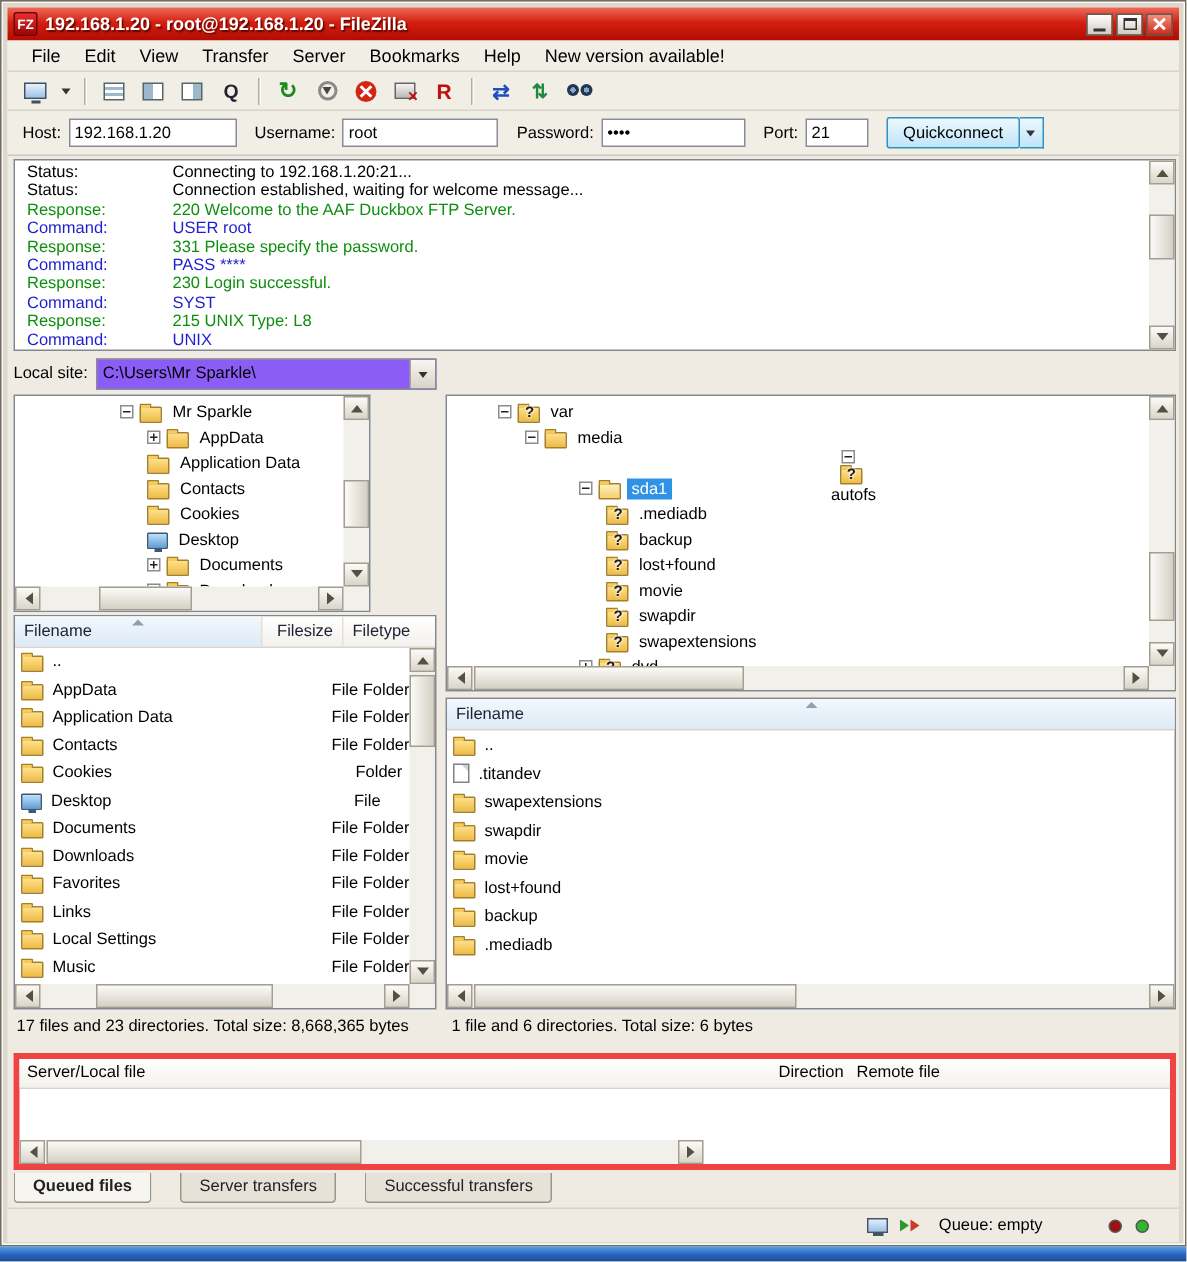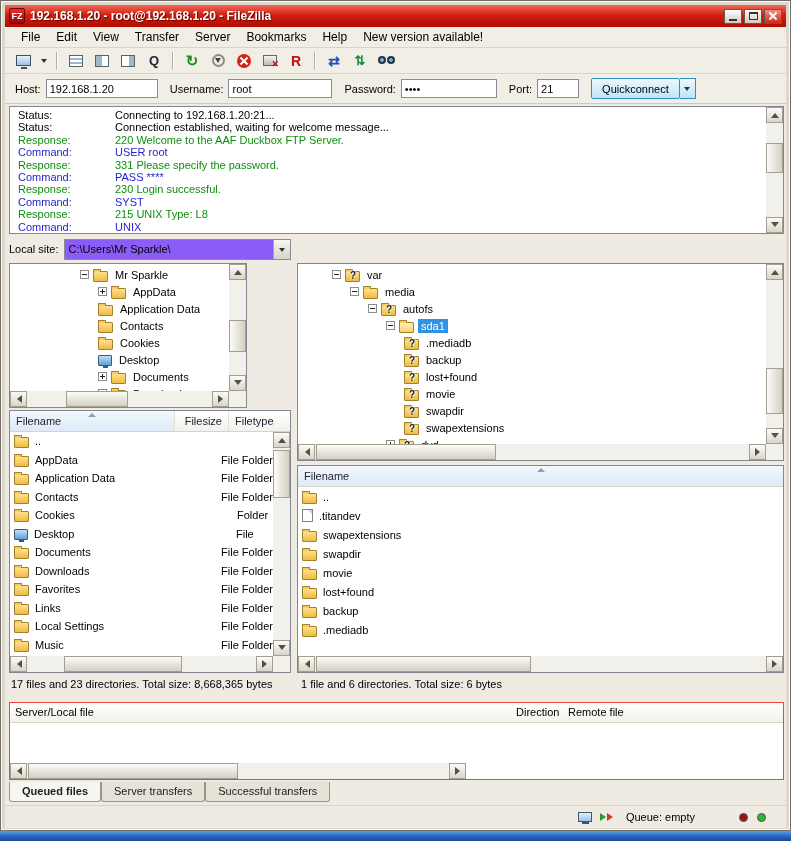--- a/index.html
+++ b/index.html
@@ -137,29 +137,29 @@
   #remote-file-rows .file-row{height:19px}
   .fr-icon{margin-right:6px}
   #local-file-rows .fr-name{width:138px;overflow:hidden}
   .fr-size{width:54px;text-align:right;padding-right:4px}
   .fr-type{padding-left:10px}
 
   .pane-status{position:absolute;top:677px;white-space:nowrap}
   #local-status{left:10px}
   #remote-status{left:300px}
 
-  #queue-panel{position:absolute;left:8px;top:701px;width:775px;height:78px;background:#fff;border:1px solid #ef4444}
+  #queue-panel{position:absolute;left:8px;top:701px;width:775px;height:78px;background:#fff;border:4px solid #ef4444}
   #queue-header{position:absolute;left:0;right:0;top:0;height:20px;
                 background:linear-gradient(#ffffff,#f3f1ec);border-bottom:1px solid #d8d4ca}
   .qh{position:absolute;top:3px}
   #qh-0{left:5px}#qh-1{left:506px}#qh-2{left:558px}
 
   #tabs{position:absolute;left:8px;top:781px;height:21px;display:flex}
   .tab{padding:3px 12px 0;height:20px;background:#e7e2d8;border:1px solid #9a958a;border-top:none;
-       margin-right:0;border-radius:0 0 3px 3px;color:#222}
+       margin-right:19px;border-radius:0 0 3px 3px;color:#222}
   .tab.active{background:#f7f5f0;font-weight:bold}
 
   #statusbar{position:absolute;left:4px;right:4px;top:804px;height:23px;display:flex;align-items:center;
              background:#efebe3;border-top:1px solid #d9d4c9;padding:0 12px}
   .sb-right{margin-left:auto;display:flex;align-items:center}
   #sb-icons{display:flex;gap:8px;margin-right:10px}
   .si{display:inline-block;position:relative}
   .si-server{width:14px;height:10px;border:1px solid #456;background:linear-gradient(#dfeefc,#9cc3e8)}
   .si-server::after{content:"";position:absolute;left:3px;bottom:-3px;width:7px;height:2px;background:#456}
   .si-speed{width:16px;height:10px}
@@ -379,21 +379,21 @@
         <div class="tree-row" style="padding-left: 34px;">
           <span class="expbox"></span>
           <span class="icn icn-folder icn-q"></span>
           <span class="tree-label">var</span>
         </div>
         <div class="tree-row" style="padding-left: 52px;">
           <span class="expbox"></span>
           <span class="icn icn-folder"></span>
           <span class="tree-label">media</span>
         </div>
-        <div class="tree-row" style="padding-left: 70px;">
+        <div class="tree-row" style="padding-left: 70px; flex-direction: column;">
           <span class="expbox"></span>
           <span class="icn icn-folder icn-q"></span>
           <span class="tree-label">autofs</span>
         </div>
         <div class="tree-row" style="padding-left: 88px;">
           <span class="expbox"></span>
           <span class="icn icn-folder icn-open"></span>
           <span class="tree-label sel">sda1</span>
         </div>
         <div class="tree-row" style="padding-left: 106px;">

